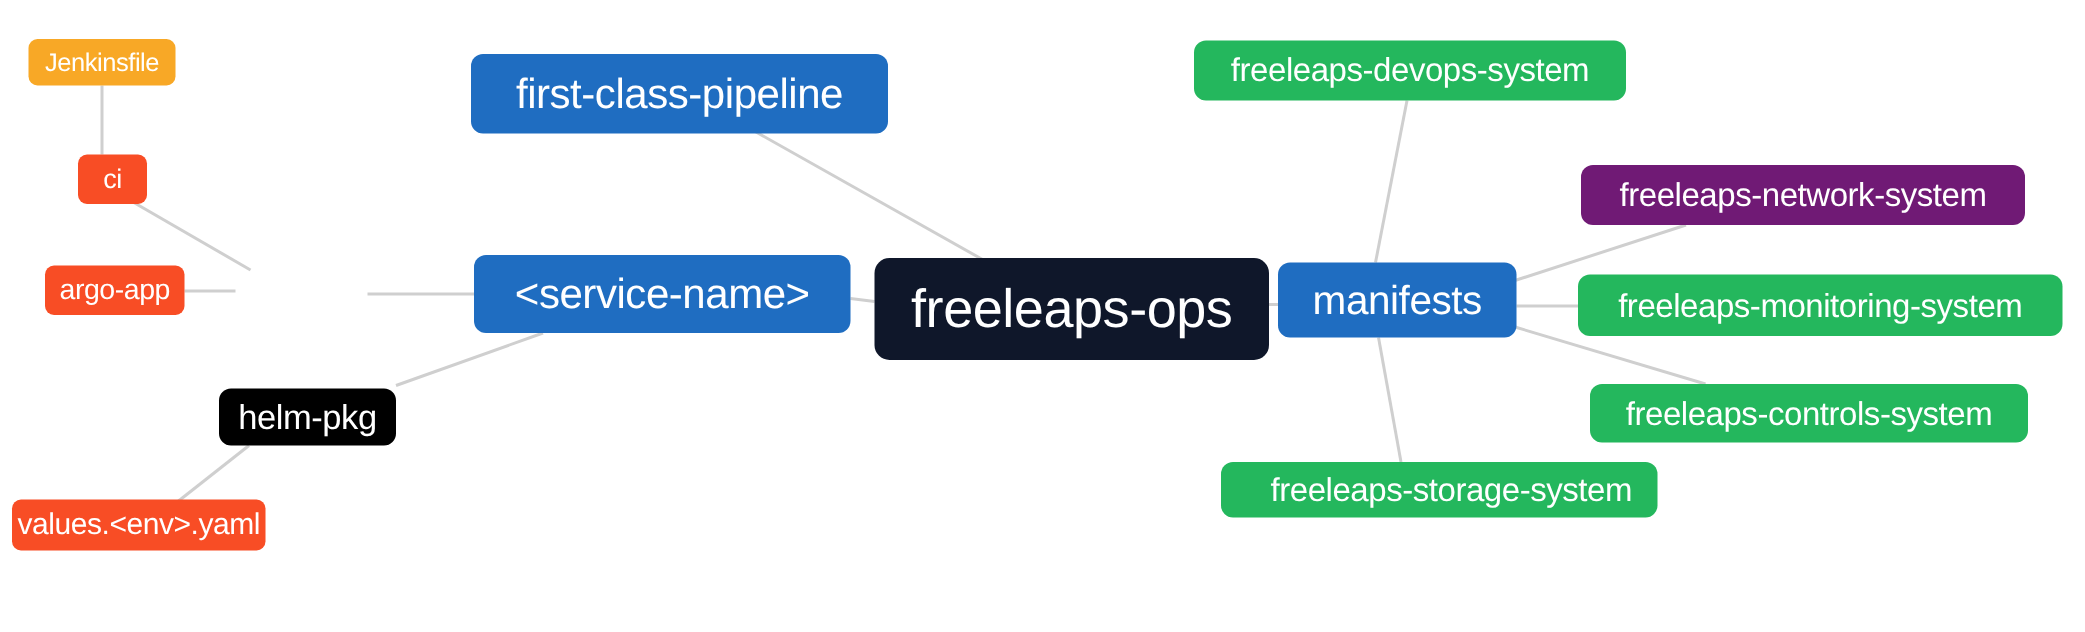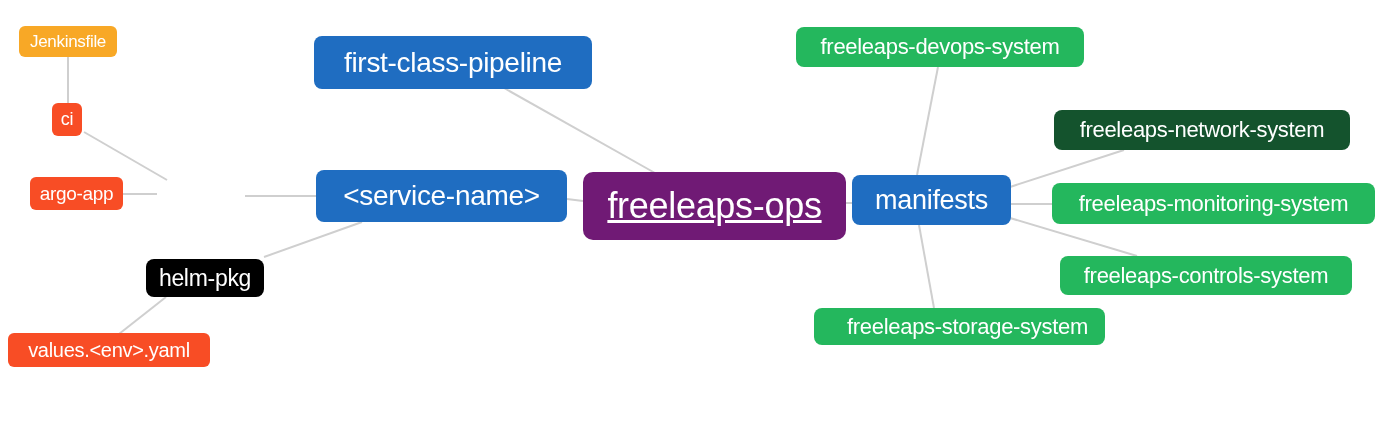--- a/index.html
+++ b/index.html
@@ -23,25 +23,25 @@
     align-items: center;
     justify-content: center;
     white-space: nowrap;
     border-radius: 8px;
     letter-spacing: -0.3px;
     cursor: default;
     box-sizing: border-box;
   }
   
   .n-jenkinsfile { left: 19px;  top: 26px;  width: 98px;  height: 31px; font-size: 17px; border-radius: 6px; }
-  .n-ci          { left: 52px;  top: 103px; width: 30px;  height: 33px; font-size: 18px; border-radius: 6px; }
+  .n-ci          { left: 52px;  top: 103px; width: 46px;  height: 33px; font-size: 18px; border-radius: 6px; }
   .n-argo        { left: 30px;  top: 177px; width: 93px;  height: 33px; font-size: 19px; border-radius: 6px; }
   .n-env         { left: 157px; top: 177px; width: 88px;  height: 39px; font-size: 23px; }
   .n-helm        { left: 146px; top: 259px; width: 118px; height: 38px; font-size: 23px; }
-  .n-values      { left: 8px;   top: 333px; width: 202px; height: 34px; font-size: 20px; border-radius: 6px; text-align: right; }
+  .n-values      { left: 8px;   top: 333px; width: 169px; height: 34px; font-size: 20px; border-radius: 6px; text-align: right; }
   .n-pipeline    { left: 314px; top: 36px;  width: 278px; height: 53px; font-size: 28px; }
   .n-service     { left: 316px; top: 170px; width: 251px; height: 52px; font-size: 28px; }
   .n-ops         { left: 583px; top: 172px; width: 263px; height: 68px; font-size: 36px; border-radius: 10px; }
   .n-manifests   { left: 852px; top: 175px; width: 159px; height: 50px; font-size: 27px; }
   .n-devops      { left: 796px; top: 27px;  width: 288px; height: 40px; font-size: 22px; }
   .n-network     { left: 1054px;top: 110px; width: 296px; height: 40px; font-size: 22px; }
   .n-monitoring  { left: 1052px;top: 183px; width: 323px; height: 41px; font-size: 22px; text-align: center; }
   .n-controls    { left: 1060px;top: 256px; width: 292px; height: 39px; font-size: 22px; }
   .n-storage     { left: 814px; top: 308px; width: 291px; height: 37px; font-size: 22px; padding-left: 16px; }
 </style>
@@ -67,21 +67,21 @@
     <line x1="919" y1="225" x2="934" y2="308" stroke-width="2" stroke="#cfcfcf"></line>
   </svg>
 
   <div class="node n-jenkinsfile" style="background: rgb(248, 168, 38);">Jenkinsfile</div>
   <div class="node n-ci" style="background: rgb(248, 77, 37);">ci</div>
   <div class="node n-argo" style="background: rgb(248, 77, 37);">argo-app</div>
   <div class="node n-helm" style="background: #000000;">helm-pkg</div>
   <div class="node n-values" style="background: rgb(248, 77, 37);">values.&lt;env&gt;.yaml</div>
   <div class="node n-pipeline" style="background: rgb(31, 109, 193);">first-class-pipeline</div>
   <div class="node n-service" style="background: rgb(31, 109, 193);">&lt;service-name&gt;</div>
-  <div class="node n-ops" style="background: #701a75; text-decoration: underline;">freeleaps-ops</div>
+  <div class="node n-ops" style="background: #0f172a;">freeleaps-ops</div>
   <div class="node n-manifests" style="background: rgb(31, 109, 193);">manifests</div>
   <div class="node n-devops" style="background: rgb(36, 183, 93);">freeleaps-devops-system</div>
-  <div class="node n-network" style="background: #14532d;">freeleaps-network-system</div>
+  <div class="node n-network" style="background: #701a75;">freeleaps-network-system</div>
   <div class="node n-monitoring" style="background: rgb(36, 183, 93);">freeleaps-monitoring-system</div>
   <div class="node n-controls" style="background: rgb(36, 183, 93);">freeleaps-controls-system</div>
   <div class="node n-storage" style="background: rgb(36, 183, 93);">freeleaps-storage-system</div>
 
 </div>
 
 </body></html>

